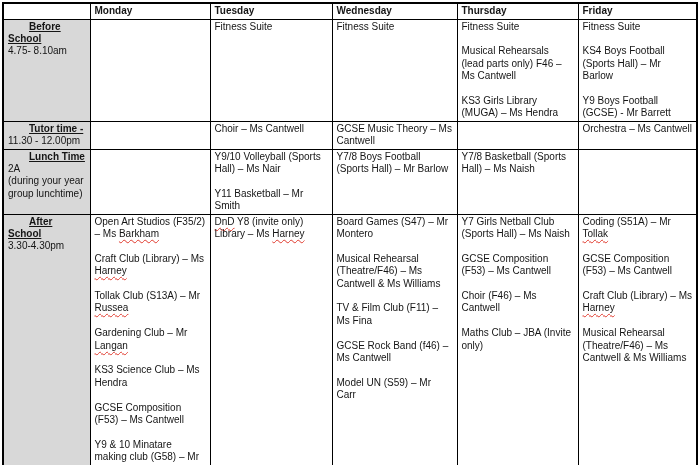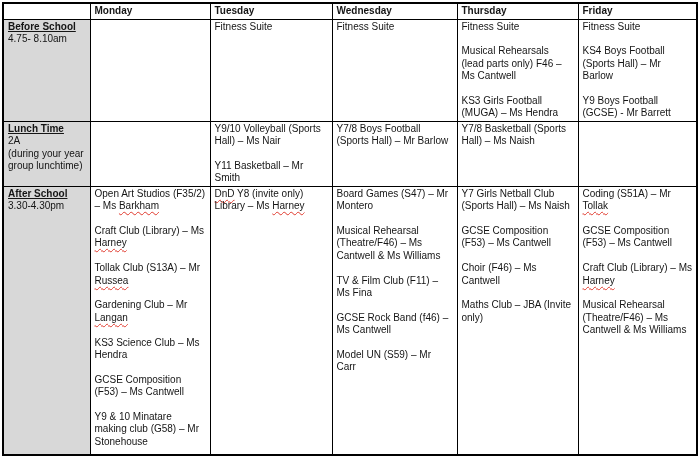--- a/index.html
+++ b/index.html
@@ -38,20 +38,21 @@
     font-weight: bold;
     background: #ffffff;
   }
   .label-cell {
     background: #d8d8d8;
   }
   .label-title {
     font-weight: bold;
     text-decoration: underline;
     text-decoration-thickness: 1px;
+    margin-left: 21px;
   }
   .label-line { font-weight: normal; }
   .para { min-height: 12.4px; }
   .sp {
     text-decoration: underline wavy #e03a2e 1px;
     text-decoration-skip-ink: none;
     text-underline-offset: 2px;
     text-align: center;
   }
   tr.r-before-school { height: 96px; }
@@ -93,28 +94,45 @@
             <div class="para">Fitness Suite</div>
           </td>
           <td>
             <div class="para">Fitness Suite</div>
           </td>
           <td>
             <div class="para">Fitness Suite</div>
             <div class="para"></div>
             <div class="para">Musical Rehearsals (lead parts only) F46 – Ms Cantwell</div>
             <div class="para"></div>
-            <div class="para">KS3 Girls Football (MUGA) – Ms Hendra</div>
+            <div class="para">KS3 Girls Library (MUGA) – Ms Hendra</div>
           </td>
           <td>
             <div class="para">Fitness Suite</div>
             <div class="para"></div>
             <div class="para">KS4 Boys Football (Sports Hall) – Mr Barlow</div>
             <div class="para"></div>
             <div class="para">Y9 Boys Football (GCSE) - Mr Barrett</div>
+          </td>
+        </tr>
+        <tr class="r-tutor-time">
+          <td class="label-cell">
+            <div class="para"><span class="label-title">Tutor time -</span></div>
+            <div class="para label-line">11.30 - 12.00pm</div>
+          </td>
+          <td></td>
+          <td>
+            <div class="para">Choir – Ms Cantwell</div>
+          </td>
+          <td>
+            <div class="para">GCSE Music Theory – Ms Cantwell</div>
+          </td>
+          <td></td>
+          <td>
+            <div class="para">Orchestra – Ms Cantwell</div>
           </td>
         </tr>
         <tr class="r-lunch-time">
           <td class="label-cell">
             <div class="para"><span class="label-title">Lunch Time</span></div>
             <div class="para label-line">2A</div>
             <div class="para label-line">(during your year group lunchtime)</div>
           </td>
           <td></td>
           <td>

